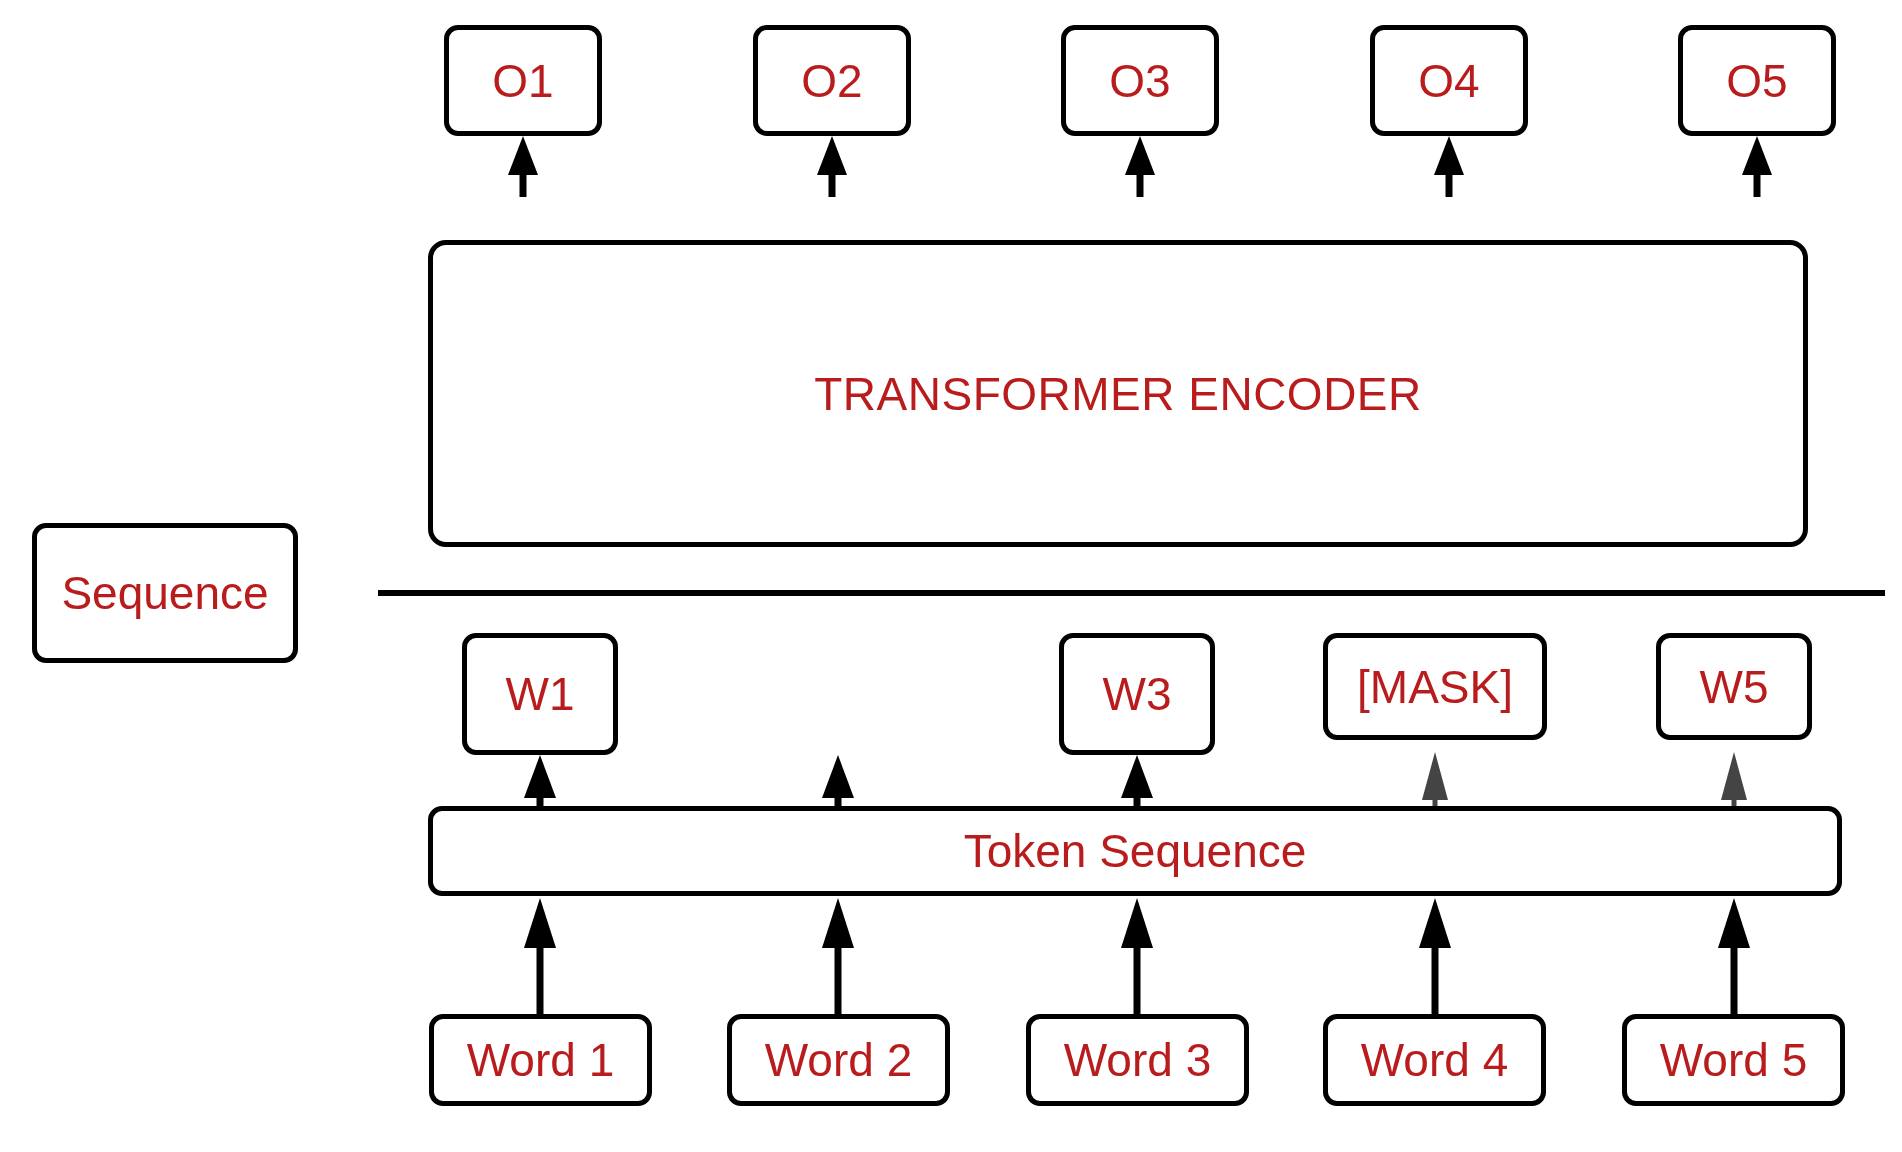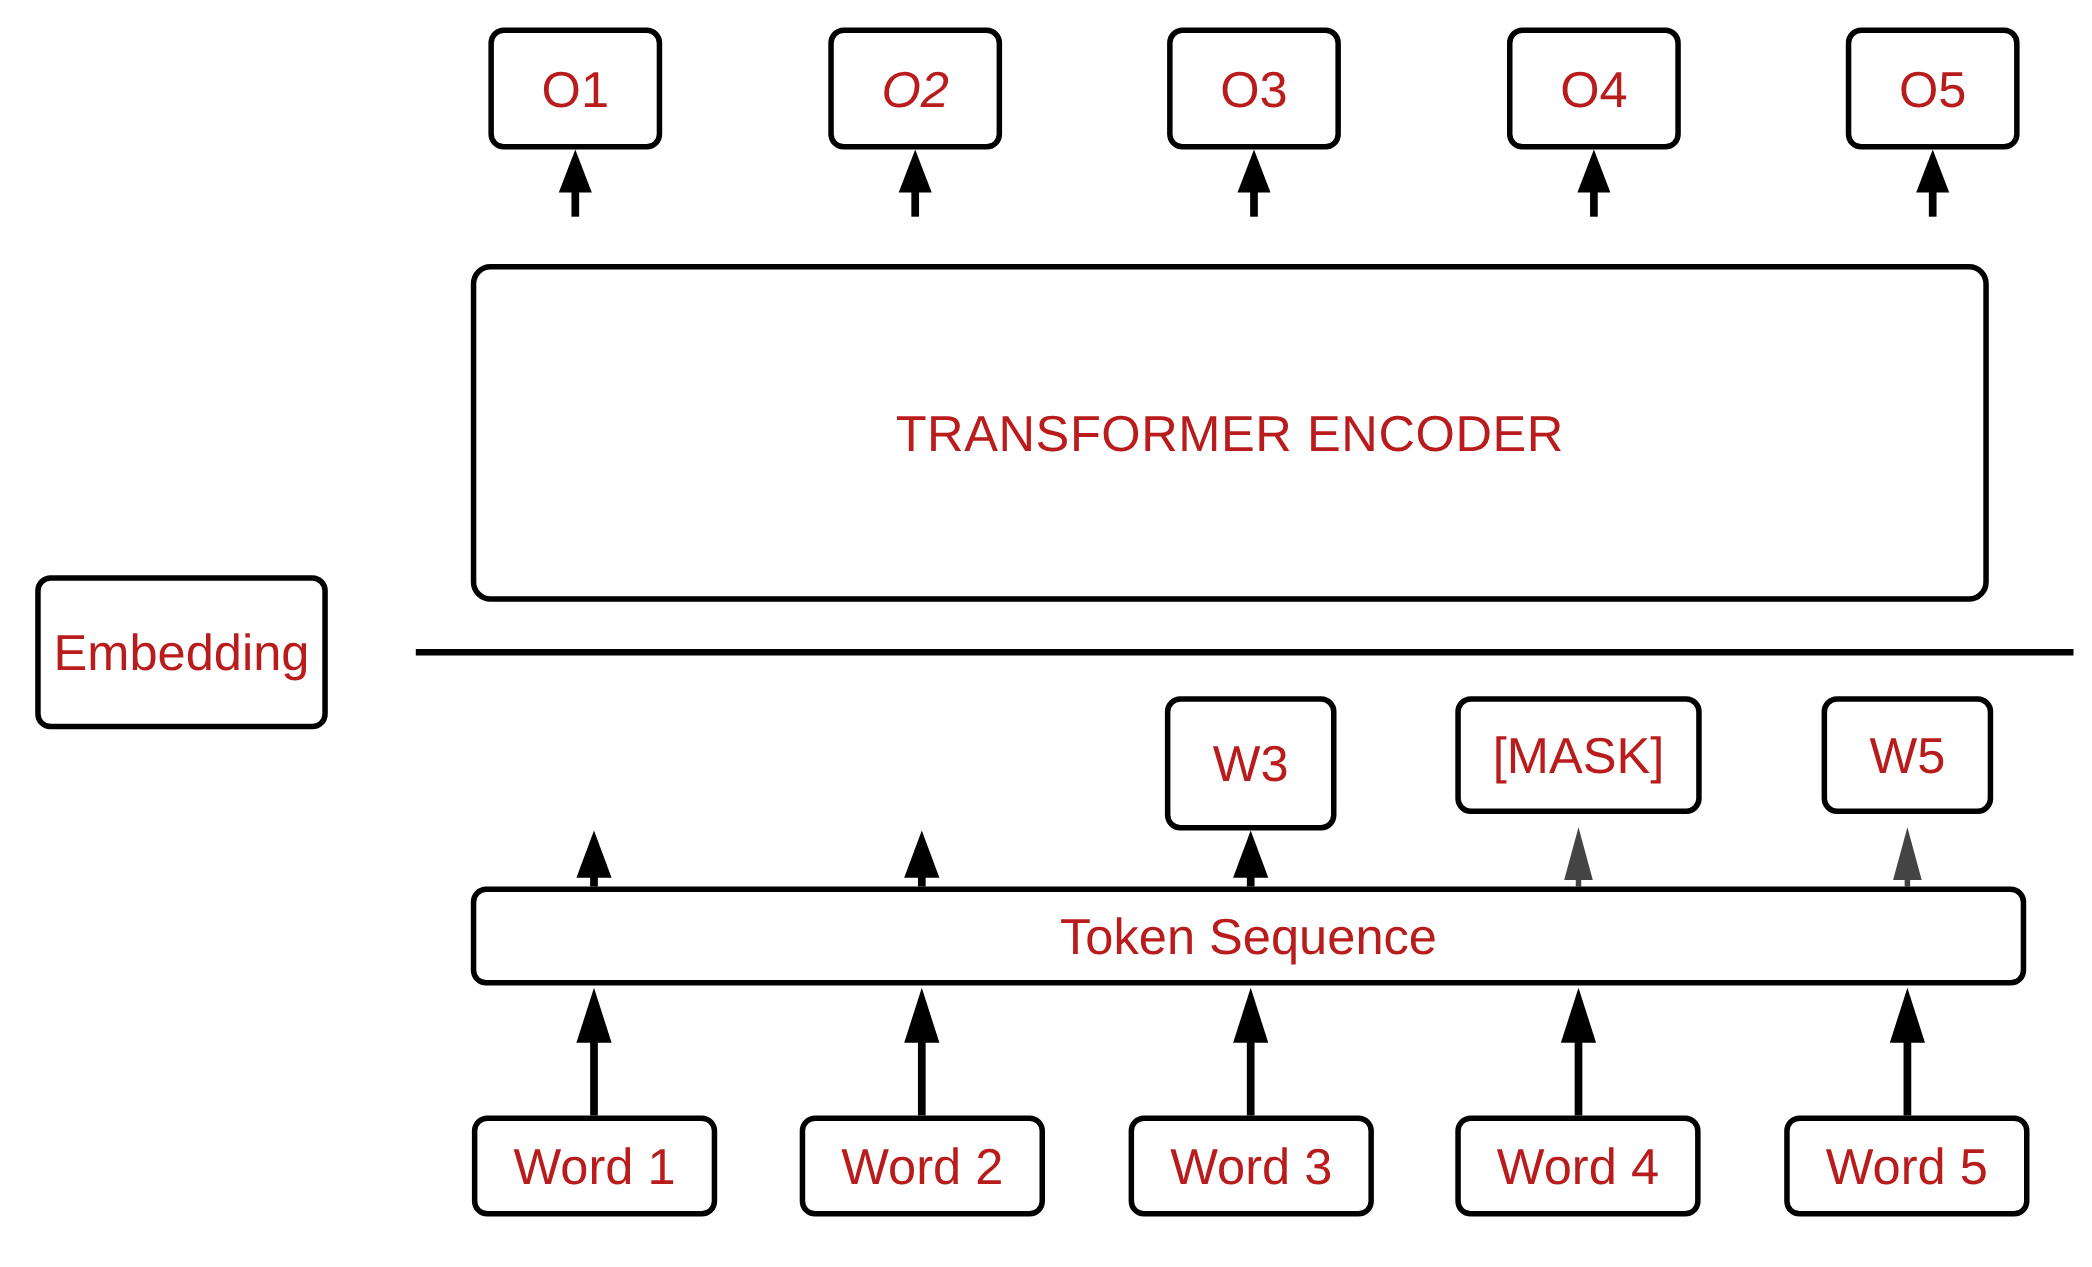--- a/index.html
+++ b/index.html
@@ -128,41 +128,44 @@
       <g>
           <line x1="1734" y1="1014" x2="1734" y2="940" stroke="#000" stroke-width="7"></line>
           <polygon points="1734,898 1718,948 1750,948" fill="#000"></polygon>
         </g>
     </g>
   </svg>
 
   <div class="node out-node" style="left:444px; top:25px; width:158px; height:111px;">
     <span class="node-label">O1</span>
   </div>
-  <div class="node out-node" style="left:753px; top:25px; width:158px; height:111px;font-style:italic;">
+  <div class="node out-node" style="left:753px; top:25px; width:158px; height:111px;">
     <span class="node-label">O2</span>
   </div>
   <div class="node out-node" style="left:1061px; top:25px; width:158px; height:111px;">
     <span class="node-label">O3</span>
   </div>
   <div class="node out-node" style="left:1370px; top:25px; width:158px; height:111px;">
     <span class="node-label">O4</span>
   </div>
   <div class="node out-node" style="left:1678px; top:25px; width:158px; height:111px;">
     <span class="node-label">O5</span>
   </div>
 
   <div class="node encoder-node" style="left:428px; top:240px; width:1380px; height:307px; border-radius:18px;">
     <span class="node-label">TRANSFORMER ENCODER</span>
   </div>
 
   <div class="node embed-node" style="left:32px; top:523px; width:266px; height:140px;">
-    <span class="node-label">Embedding</span>
+    <span class="node-label">Sequence</span>
   </div>
 
+  <div class="node tok-node" style="left:462px; top:633px; width:156px; height:122px;">
+    <span class="node-label">W1</span>
+  </div>
   <div class="node tok-node" style="left:1059px; top:633px; width:156px; height:122px;">
     <span class="node-label">W3</span>
   </div>
   <div class="node tok-node" style="left:1323px; top:633px; width:224px; height:107px;">
     <span class="node-label">[MASK]</span>
   </div>
   <div class="node tok-node" style="left:1656px; top:633px; width:156px; height:107px;">
     <span class="node-label">W5</span>
   </div>
 

